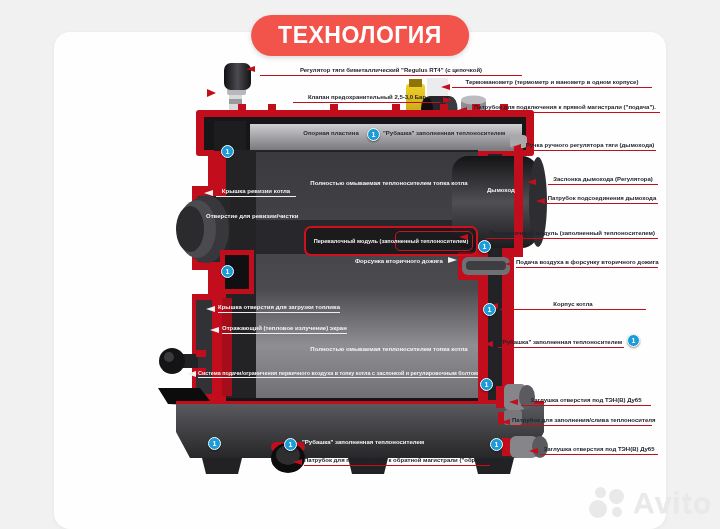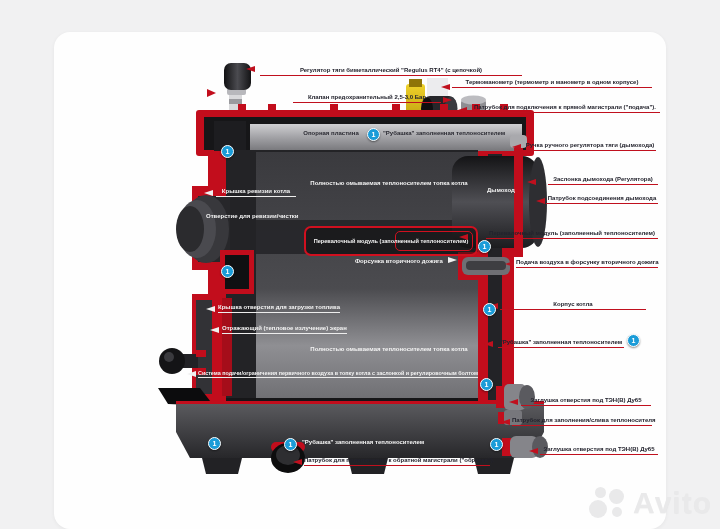--- a/index.html
+++ b/index.html
@@ -35,20 +35,21 @@
       color:#e9e9ea;font-weight:bold;font-size:30px;letter-spacing:1px;
       text-shadow:0 1px 1px rgba(0,0,0,.04);}
   .watermark .dots{position:relative;width:40px;height:40px;margin-right:4px;}
   .watermark .dots i{position:absolute;border-radius:50%;background:#e9e9ea;}
 </style>
 </head>
 <body>
 
 <div class="stage">
   <div class="card"></div>
+  <div class="title-pill">ТЕХНОЛОГИЯ</div>
 
   <svg class="boiler" width="720" height="529" viewBox="0 0 720 529">
     <defs>
       <linearGradient id="gradPlate" x1="0" y1="0" x2="0" y2="1">
         <stop offset="0" stop-color="#cfcfd2"></stop>
           <stop offset=".55" stop-color="#9d9da1"></stop>
           <stop offset="1" stop-color="#77777b"></stop>
       </linearGradient>
       <linearGradient id="gradFirebox" x1="0" y1="0" x2="0" y2="1">
         <stop offset="0" stop-color="#3a3a3e"></stop>

